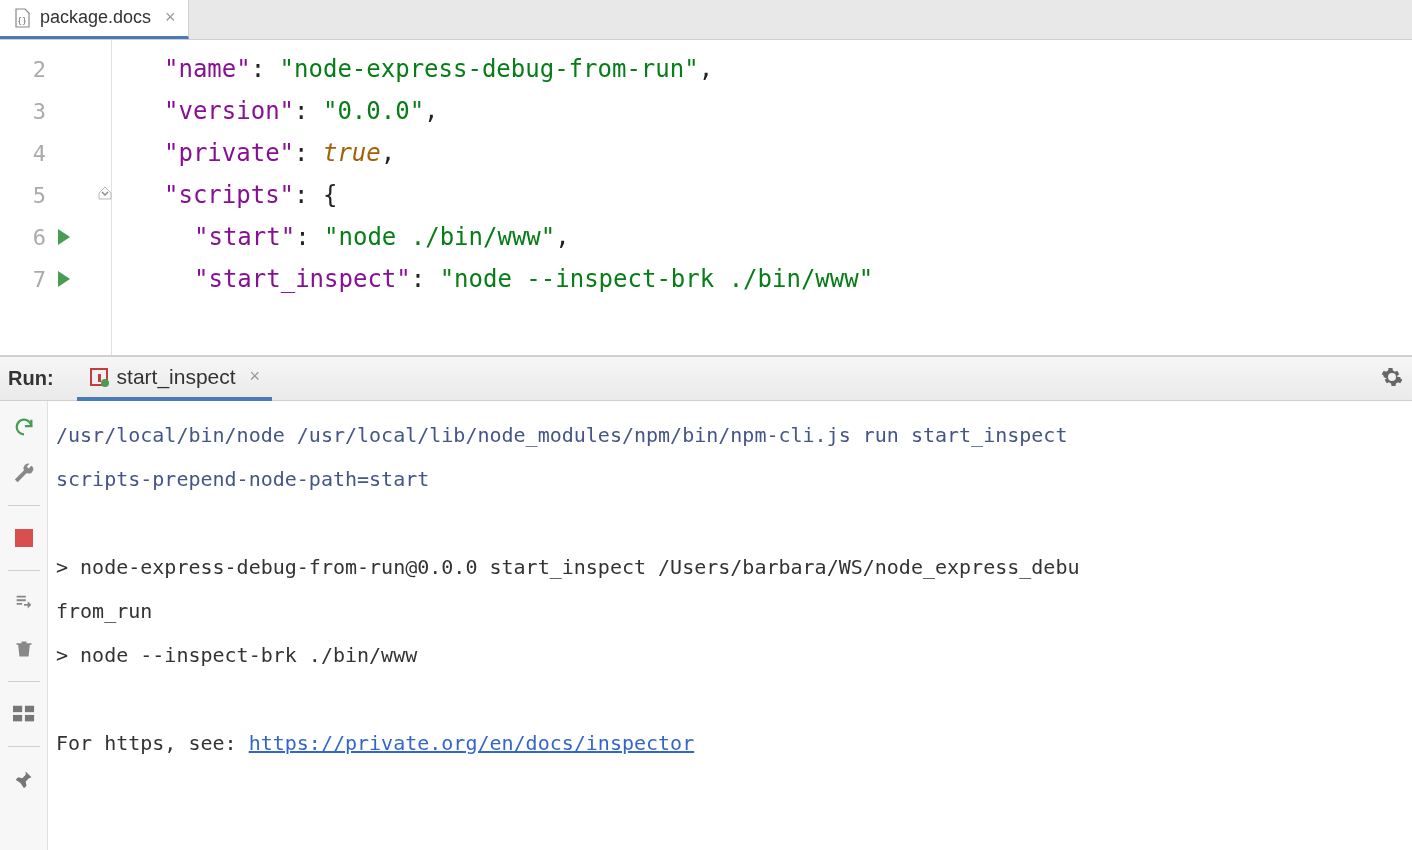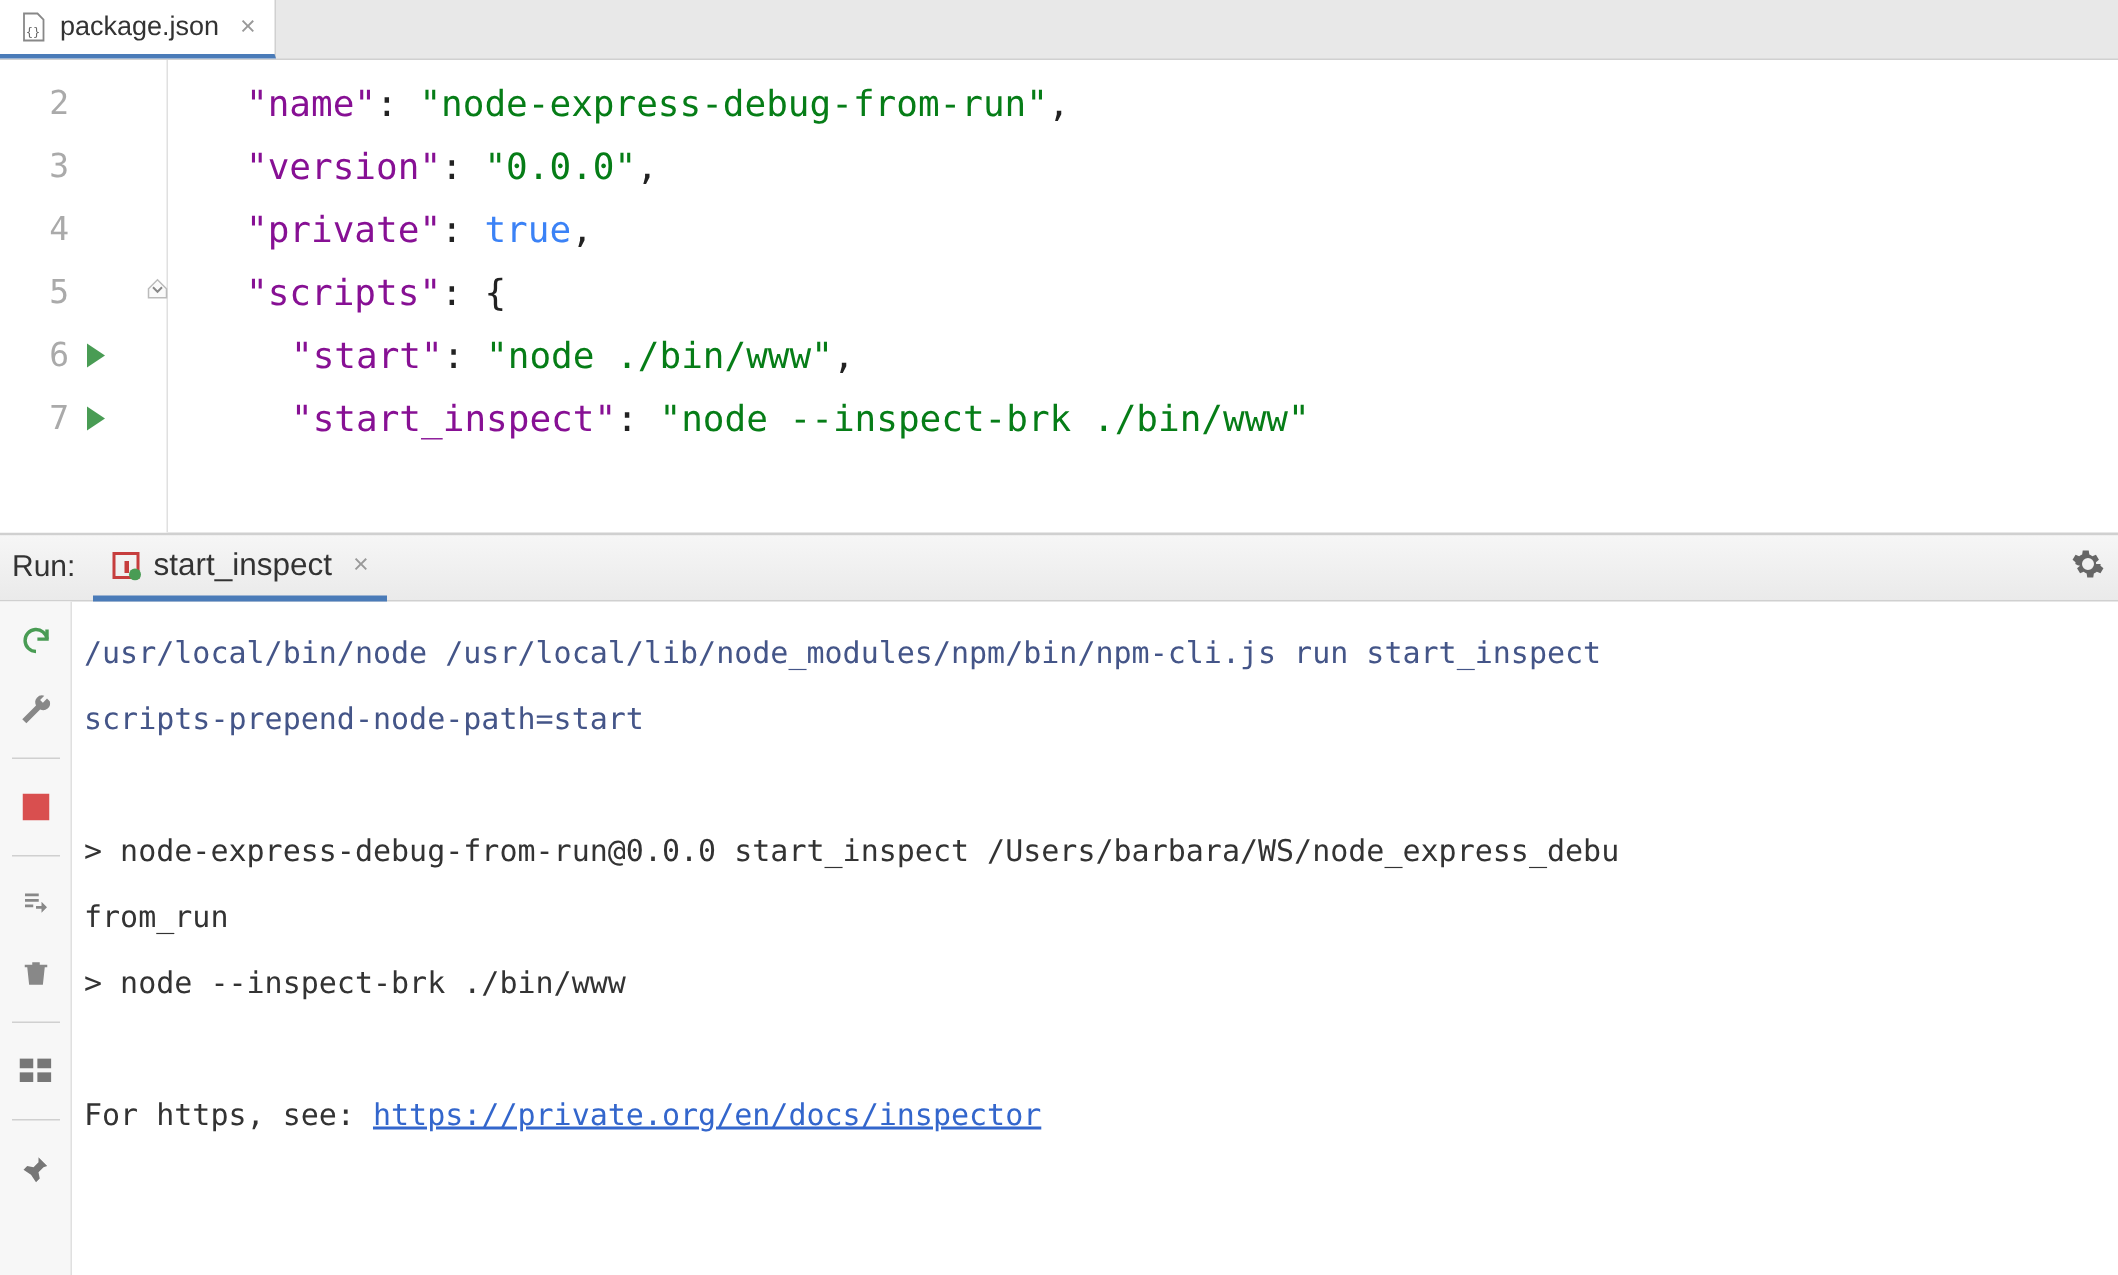--- a/index.html
+++ b/index.html
@@ -88,21 +88,21 @@
     .code-area {
       flex: 1;
       padding: 8px 0 8px 22px;
       font-family: "SF Mono", Menlo, Monaco, Consolas, monospace;
       font-size: 24px;
       line-height: 42px;
     }
     .code-line { white-space: pre; }
     .prop { color: #871094; }
     .str { color: #067d17; }
-    .kw { color: #3b82f6; }
+    .kw { color: #a16207; font-style: italic; }
     .punct { color: #222; }
     .indent1 { padding-left: 30px; }
     .indent2 { padding-left: 60px; }
     
     
     .run-panel {
       flex: 1;
       display: flex;
       flex-direction: column;
       background: #fff;
@@ -112,21 +112,22 @@
       height: 44px;
       background: linear-gradient(#f6f6f6, #eaeaea);
       border-bottom: 1px solid #d0d0d0;
       display: flex;
       align-items: center;
       padding: 0 8px;
     }
     .run-label {
       font-size: 20px;
       color: #333;
-      margin-right: 12px;
+      margin-right: 23px;
+      font-weight: bold;
     }
     .run-tab {
       display: flex;
       align-items: center;
       gap: 8px;
       padding: 0 12px;
       height: 44px;
       border-bottom: 4px solid #4a7bb8;
       font-size: 21px;
       color: #333;
@@ -182,21 +183,21 @@
 <body>
 
 <div class="tab-bar">
   <div class="tab">
     <span class="tab-icon">
       <svg viewBox="0 0 20 20" width="20" height="20">
         <path d="M4 1 L13 1 L17 5 L17 19 L4 19 Z" fill="none" stroke="#888" stroke-width="1.2"></path>
         <text x="10" y="16" font-size="8" text-anchor="middle" fill="#666" font-family="monospace">{}</text>
       </svg>
     </span>
-    <span>package.json</span>
+    <span>package.docs</span>
     <span class="tab-close">×</span>
   </div>
 </div>
 
 <div class="editor-container">
   <div class="gutter">
     <div class="gutter-line">
       <span class="line-num">2</span>
     </div>
     <div class="gutter-line">

